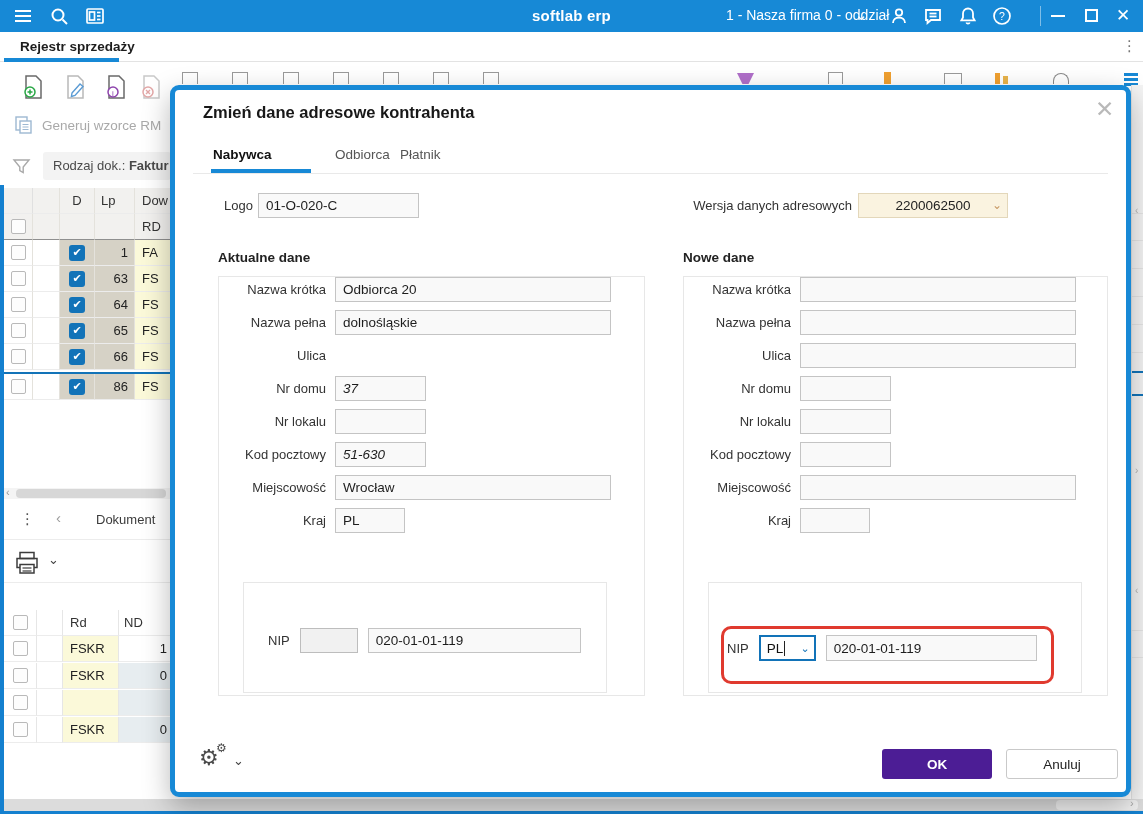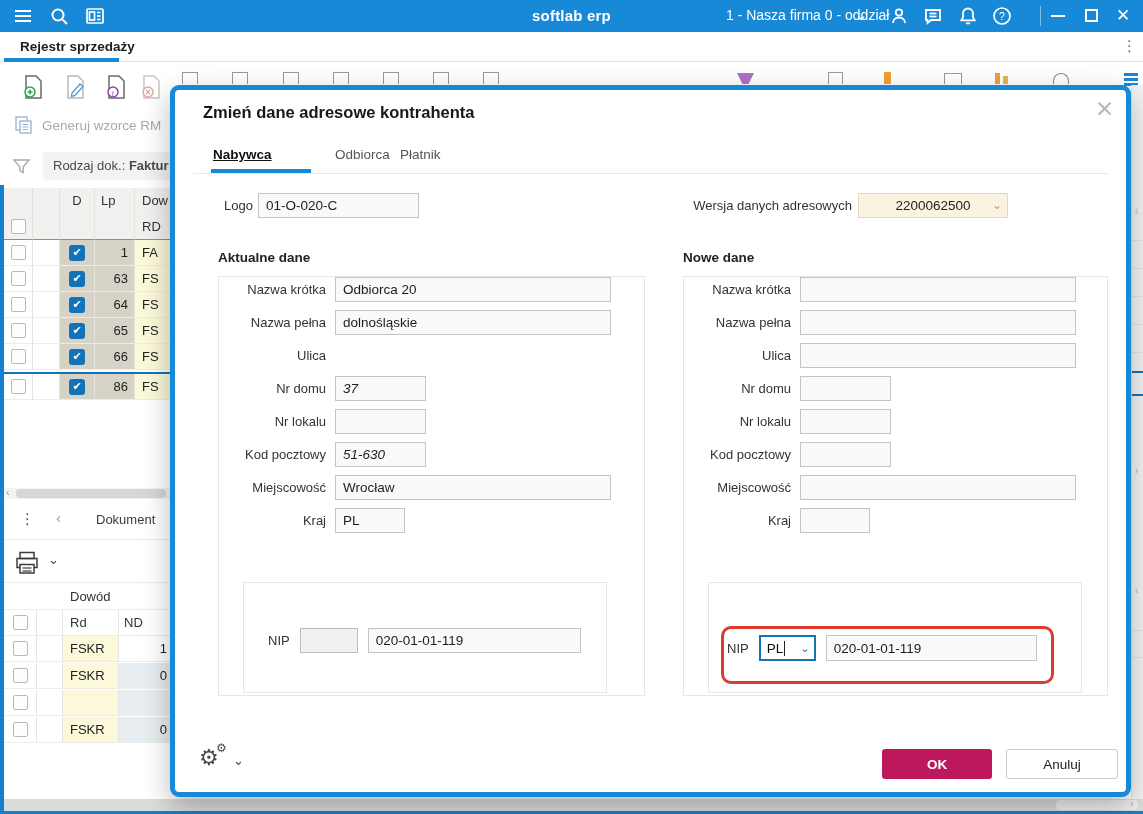--- a/index.html
+++ b/index.html
@@ -81,21 +81,21 @@
   .rstrip { left:1131px; top:85px; width:12px; height:714px; background:#f4f4f4; border-left:1px solid #e4e4e4; }
   .rline { position:absolute; left:0; width:12px; height:1px; background:#e5e5e5; }
   .rchev { position:absolute; left:3px; color:#b3b3b3; font-size:10px; }
   .rsel { position:absolute; left:0; width:12px; height:2px; background:#1273b8; }
 
   
   .dialog { left:170px; top:85px; width:961px; height:712px; background:#fff; border:5px solid #1789d6; border-radius:9px; box-shadow:0 10px 28px rgba(0,0,0,.28); z-index:10; }
   .dlg-title { position:absolute; left:28px; top:13px; font-size:16.5px; font-weight:700; color:#181818; }
   .dlg-close { position:absolute; left:920px; top:6px; font-size:23px; color:#b9b9b9; cursor:pointer; }
   .dtab { position:absolute; top:57px; font-size:13.5px; color:#555; cursor:pointer; }
-  .dtab.active { font-weight:700; color:#111;text-decoration:underline; }
+  .dtab.active { font-weight:700; color:#111; }
   .dtab-underline { position:absolute; left:36px; top:79px; width:100px; height:4px; background:#1789d6; }
   .dtab-line { position:absolute; left:18px; top:83px; width:915px; height:1px; background:#e9e9e9; }
 
   .flabel { font-size:13px; color:#333; }
   .fin { background:#f9f9f9; border:1px solid #c4c4c4; font-size:13.5px; color:#1d1d1d; height:25px; padding:0 7px; font-family:inherit; outline:none; }
   .logo-label { position:absolute; left:20px; top:108px; width:58px; text-align:right; }
   .logo-input { position:absolute; left:83px; top:103px; width:161px; }
   .ver-label { position:absolute; left:460px; top:108px; width:217px; text-align:right; }
   .ver-dd { position:absolute; left:683px; top:103px; width:150px; height:25px; background:#faf3e0; border:1px solid #e3d7ba; font-size:13.5px; color:#222; text-align:center; line-height:23px; cursor:pointer; }
   .ver-dd .vchev { position:absolute; right:5px; top:0; color:#c89a66; font-size:12px; }
@@ -112,21 +112,21 @@
 
   .chkrow { position:absolute; left:52px; top:20px; display:flex; align-items:center; gap:9px; }
   .plsel { position:relative; width:57px; height:26px; border:2px solid #1273b8; background:#fff; font-size:13.5px; color:#111; display:flex; align-items:center; padding-left:6px; cursor:pointer; }
   .plsel .caret { width:1px; height:15px; background:#222; margin-left:1px; }
   .plsel .pchev { position:absolute; right:4px; color:#1273b8; font-size:11px; }
   .redbox { position:absolute; left:37px; top:349px; width:333px; height:58px; border:3px solid #e03a2f; border-radius:10px; pointer-events:none; }
 
   .gear { position:absolute; left:24px; top:655px; font-size:22px; color:#4a4a4a; cursor:pointer; }
   .gear-sm { position:absolute; left:41px; top:651px; font-size:12px; color:#4a4a4a; }
   .gear-dd { position:absolute; left:58px; top:663px; font-size:13px; color:#444; cursor:pointer; }
-  .btn-ok { position:absolute; left:707px; top:659px; width:110px; height:30px; background:#be185d; color:#fff; border:none; border-radius:3px; font-size:13.5px; font-weight:600; font-family:inherit; cursor:pointer; }
+  .btn-ok { position:absolute; left:707px; top:659px; width:110px; height:30px; background:#4c1d95; color:#fff; border:none; border-radius:3px; font-size:13.5px; font-weight:600; font-family:inherit; cursor:pointer; }
   .btn-cancel { position:absolute; left:831px; top:659px; width:112px; height:30px; background:#fff; color:#222; border:1px solid #c9c9c9; border-radius:3px; font-size:13.5px; font-family:inherit; cursor:pointer; }
 </style>
 </head>
 <body>
 
 <div class="app">
 
   <div class="ab topbar">
     <span class="tb-ic" style="left:12px">
       <svg viewBox="0 0 22 22">
@@ -360,25 +360,20 @@
         <rect x="6" y="2.5" width="14" height="6" stroke="#3c3c3c" stroke-width="1.5"></rect>
         <rect x="3" y="8.5" width="20" height="9" stroke="#3c3c3c" stroke-width="1.5"></rect>
         <rect x="6" y="14.5" width="14" height="8.5" fill="#fff" stroke="#3c3c3c" stroke-width="1.5"></rect>
         <line x1="8.5" y1="18" x2="17.5" y2="18" stroke="#3c3c3c" stroke-width="1.2"></line>
         <line x1="8.5" y1="21" x2="17.5" y2="21" stroke="#3c3c3c" stroke-width="1.2"></line>
       </svg>
     <span class="dd">⌄</span>
   </div>
 
   <div class="ab btable">
-    <div class="trow" style="top:0">
-      <div class="bcell b-cb bh" style="border-right:none"></div>
-        <div class="bcell b-sp bh" style="border-right:none"></div>
-      <div class="bcell bh" style="width:109px;padding-left:7px;font-weight:400">Dowód</div>
-    </div>
     <div class="trow" style="top:26px">
       <div class="bcell b-cb bh">
           <span class="cb"></span>
         </div>
       <div class="bcell b-sp bh"></div>
       <div class="bcell bh" style="width:56px;padding-left:7px">Rd</div>
       <div class="bcell bh" style="width:53px;padding-left:5px">ND</div>
     </div>
     <div class="trow" style="top:52px">
       <div class="bcell b-cb">

